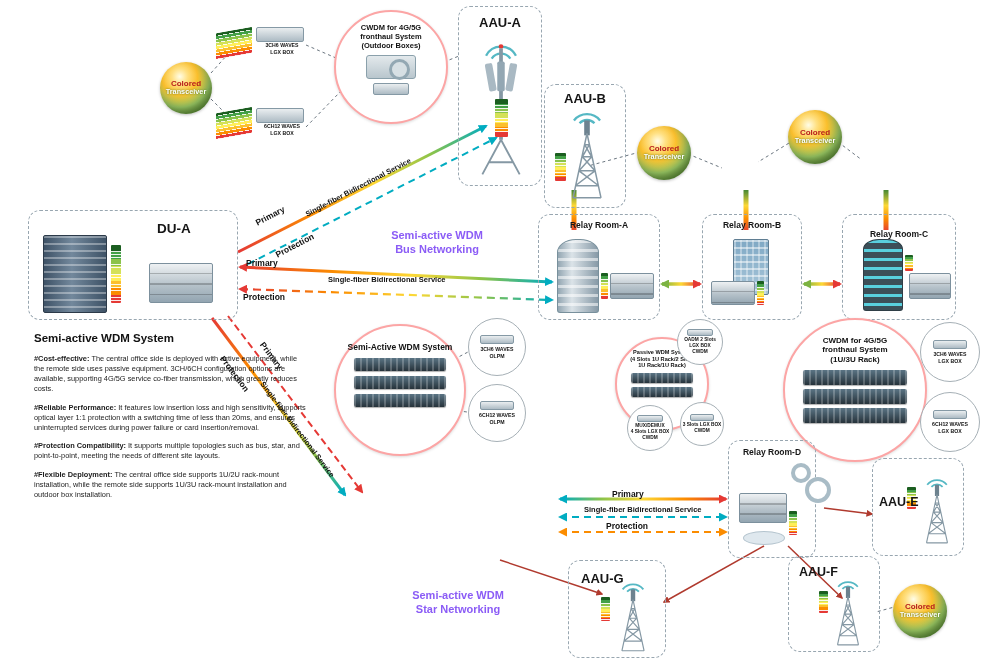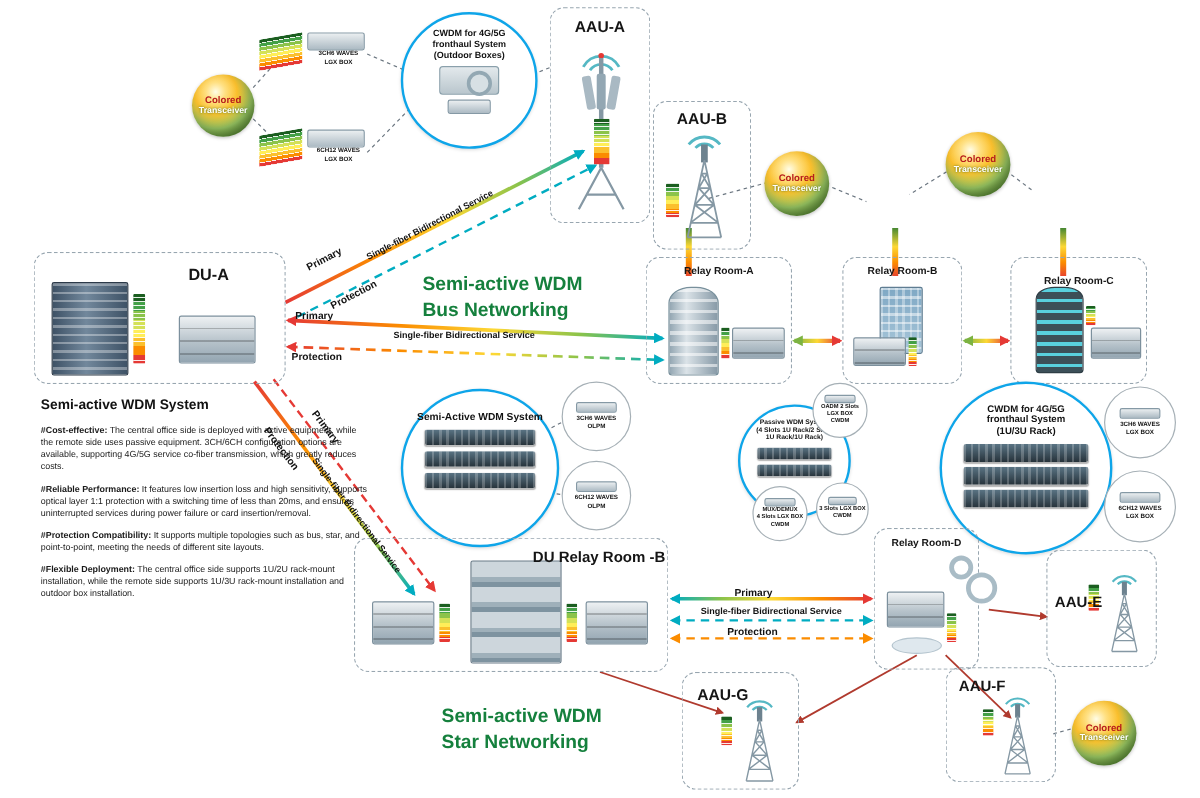--- a/index.html
+++ b/index.html
@@ -5,24 +5,24 @@
   *{box-sizing:border-box;margin:0;padding:0}
   body{font-family:"Liberation Sans",sans-serif;background:#fff}
   #canvas{position:relative;width:1000px;height:665px;background:#fff;overflow:hidden}
   #lines{position:absolute;left:0;top:0;z-index:1}
   .node{position:absolute;z-index:2}
   .dashed-box{position:absolute;z-index:2;border:1.6px dashed #98a6b0;border-radius:12px}
   .pre{white-space:pre-line}
   .aau-label{position:absolute;font-weight:800;font-size:13px;color:#151515;z-index:4}
   .centerlab{left:0;right:0;text-align:center}
   .site-small{position:absolute;left:0;right:0;text-align:center;font-weight:700;font-size:8.5px;color:#151515;z-index:4}
-  .nettitle{position:absolute;z-index:3;font-weight:800;font-size:16px;color:#15803d;line-height:1.3;white-space:pre-line}
+  .nettitle{position:absolute;z-index:3;font-weight:800;font-size:11px;color:#8b5cf6;text-align:center;line-height:1.3;white-space:pre-line}
   .lbl{position:absolute;z-index:3;font-size:7.5px;font-weight:700;color:#111;white-space:nowrap}
   .lbl-big{position:absolute;z-index:3;font-size:8.5px;font-weight:800;color:#111;white-space:nowrap}
-  .syscircle{position:absolute;z-index:2;background:#fff;border:2px solid #0ea5e9;border-radius:50%;display:flex;flex-direction:column;align-items:center;box-shadow:0 1px 3px rgba(0,0,0,.15)}
+  .syscircle{position:absolute;z-index:2;background:#fff;border:2px solid #fca5a5;border-radius:50%;display:flex;flex-direction:column;align-items:center;box-shadow:0 1px 3px rgba(0,0,0,.15)}
   .satcircle{position:absolute;z-index:3;background:#fff;border:1.2px solid #a6b0b6;border-radius:50%;display:flex;flex-direction:column;align-items:center;justify-content:center;text-align:center}
   .sys-label{font-weight:800;text-align:center;white-space:pre-line;color:#111;line-height:1.18}
   .sphere{position:absolute;z-index:4;border-radius:50%;display:flex;flex-direction:column;align-items:center;justify-content:center;background:radial-gradient(circle at 38% 28%,#fffde7 0%,#ffe082 16%,#fbc02d 36%,#9ccc65 62%,#558b2f 84%,#2e5c1e 100%);box-shadow:inset -4px -6px 10px rgba(0,0,0,.28),0 1px 3px rgba(0,0,0,.25)}
   .sphere .t1{font-size:8px;font-weight:800;color:#b71c1c;line-height:1.1}
   .sphere .t2{font-size:7.3px;font-weight:800;color:#fff;line-height:1.1;text-shadow:0 0 2px #33691e}
   .strip,.stripV{position:absolute;z-index:3;border-radius:1px;background-image:repeating-linear-gradient(180deg,transparent 0 2.6px,rgba(255,255,255,.9) 2.6px 3.3px),linear-gradient(180deg,#1b5e20 0 12%,#43a047 12% 25%,#8bc34a 25% 37%,#d4e157 37% 50%,#ffee58 50% 62%,#fbc02d 62% 75%,#fb8c00 75% 87%,#e53935 87% 100%)}
   .strip{transform:skewY(-10deg)}
   .rack-tall{position:absolute;background-image:repeating-linear-gradient(180deg,rgba(255,255,255,.35) 0 2px,transparent 2px 7px),linear-gradient(90deg,#3e5266,#72889c 45%,#3e5266);border:1px solid #2c3a49;border-radius:2px}
   .chassis3d{position:absolute;background-image:repeating-linear-gradient(180deg,transparent 0 9px,rgba(0,0,0,.22) 9px 10.5px),linear-gradient(180deg,#eef1f3,#b6c2ca 55%,#93a5b1);border:1px solid #7c909d;border-radius:2px}
   .server-stack{position:absolute;background-image:repeating-linear-gradient(180deg,#cdd6dc 0 13px,#9fb0ba 13px 17px,#7e93a0 17px 21px);border:1px solid #6c7d8a;border-radius:2px}
@@ -325,28 +325,20 @@
   </div>
 
   <div class="info-panel" style="left:34px;top:332px;width:272px">
     <div class="info-heading">Semi-active WDM System</div>
     <p class="infop"><span class="lead">#Cost-effective:</span> <span>The central office side is deployed with active equipment, while the remote side uses passive equipment. 3CH/6CH configuration options are available, supporting 4G/5G service co-fiber transmission, which greatly reduces costs.</span></p>
     <p class="infop"><span class="lead">#Reliable Performance:</span> <span>It features low insertion loss and high sensitivity, supports optical layer 1:1 protection with a switching time of less than 20ms, and ensures uninterrupted services during power failure or card insertion/removal.</span></p>
     <p class="infop"><span class="lead">#Protection Compatibility:</span> <span>It supports multiple topologies such as bus, star, and point-to-point, meeting the needs of different site layouts.</span></p>
     <p class="infop"><span class="lead">#Flexible Deployment:</span> <span>The central office side supports 1U/2U rack-mount installation, while the remote side supports 1U/3U rack-mount installation and outdoor box installation.</span></p>
   </div>
 
-  <div class="dashed-box" style="left:295px;top:448px;width:262px;height:112px">
-    <div class="aau-label" style="left:148px;top:8px;font-size:12.5px;white-space:nowrap">DU Relay Room -B</div>
-    <div class="chassis3d" style="left:14px;top:52px;width:52px;height:36px"></div>
-    <div class="stripV" style="left:70px;top:54px;width:9px;height:32px"></div>
-    <div class="server-stack" style="left:96px;top:18px;width:76px;height:86px"></div>
-    <div class="stripV" style="left:176px;top:54px;width:9px;height:32px"></div>
-    <div class="chassis3d" style="left:192px;top:52px;width:52px;height:36px"></div>
-  </div>
 
   <div class="nettitle pre" style="left:368px;top:588px;width:180px">Semi-active WDM
 Star Networking</div>
 
   <div class="dashed-box" style="left:728px;top:440px;width:88px;height:118px">
     <div class="site-small" style="top:6px">Relay Room-D</div>
     <div class="ring" style="left:62px;top:22px;width:20px;height:20px"></div>
     <div class="ring" style="left:76px;top:36px;width:26px;height:26px"></div>
     <div class="chassis3d" style="left:10px;top:52px;width:48px;height:30px"></div>
     <div class="stripV" style="left:60px;top:70px;width:8px;height:24px"></div>

